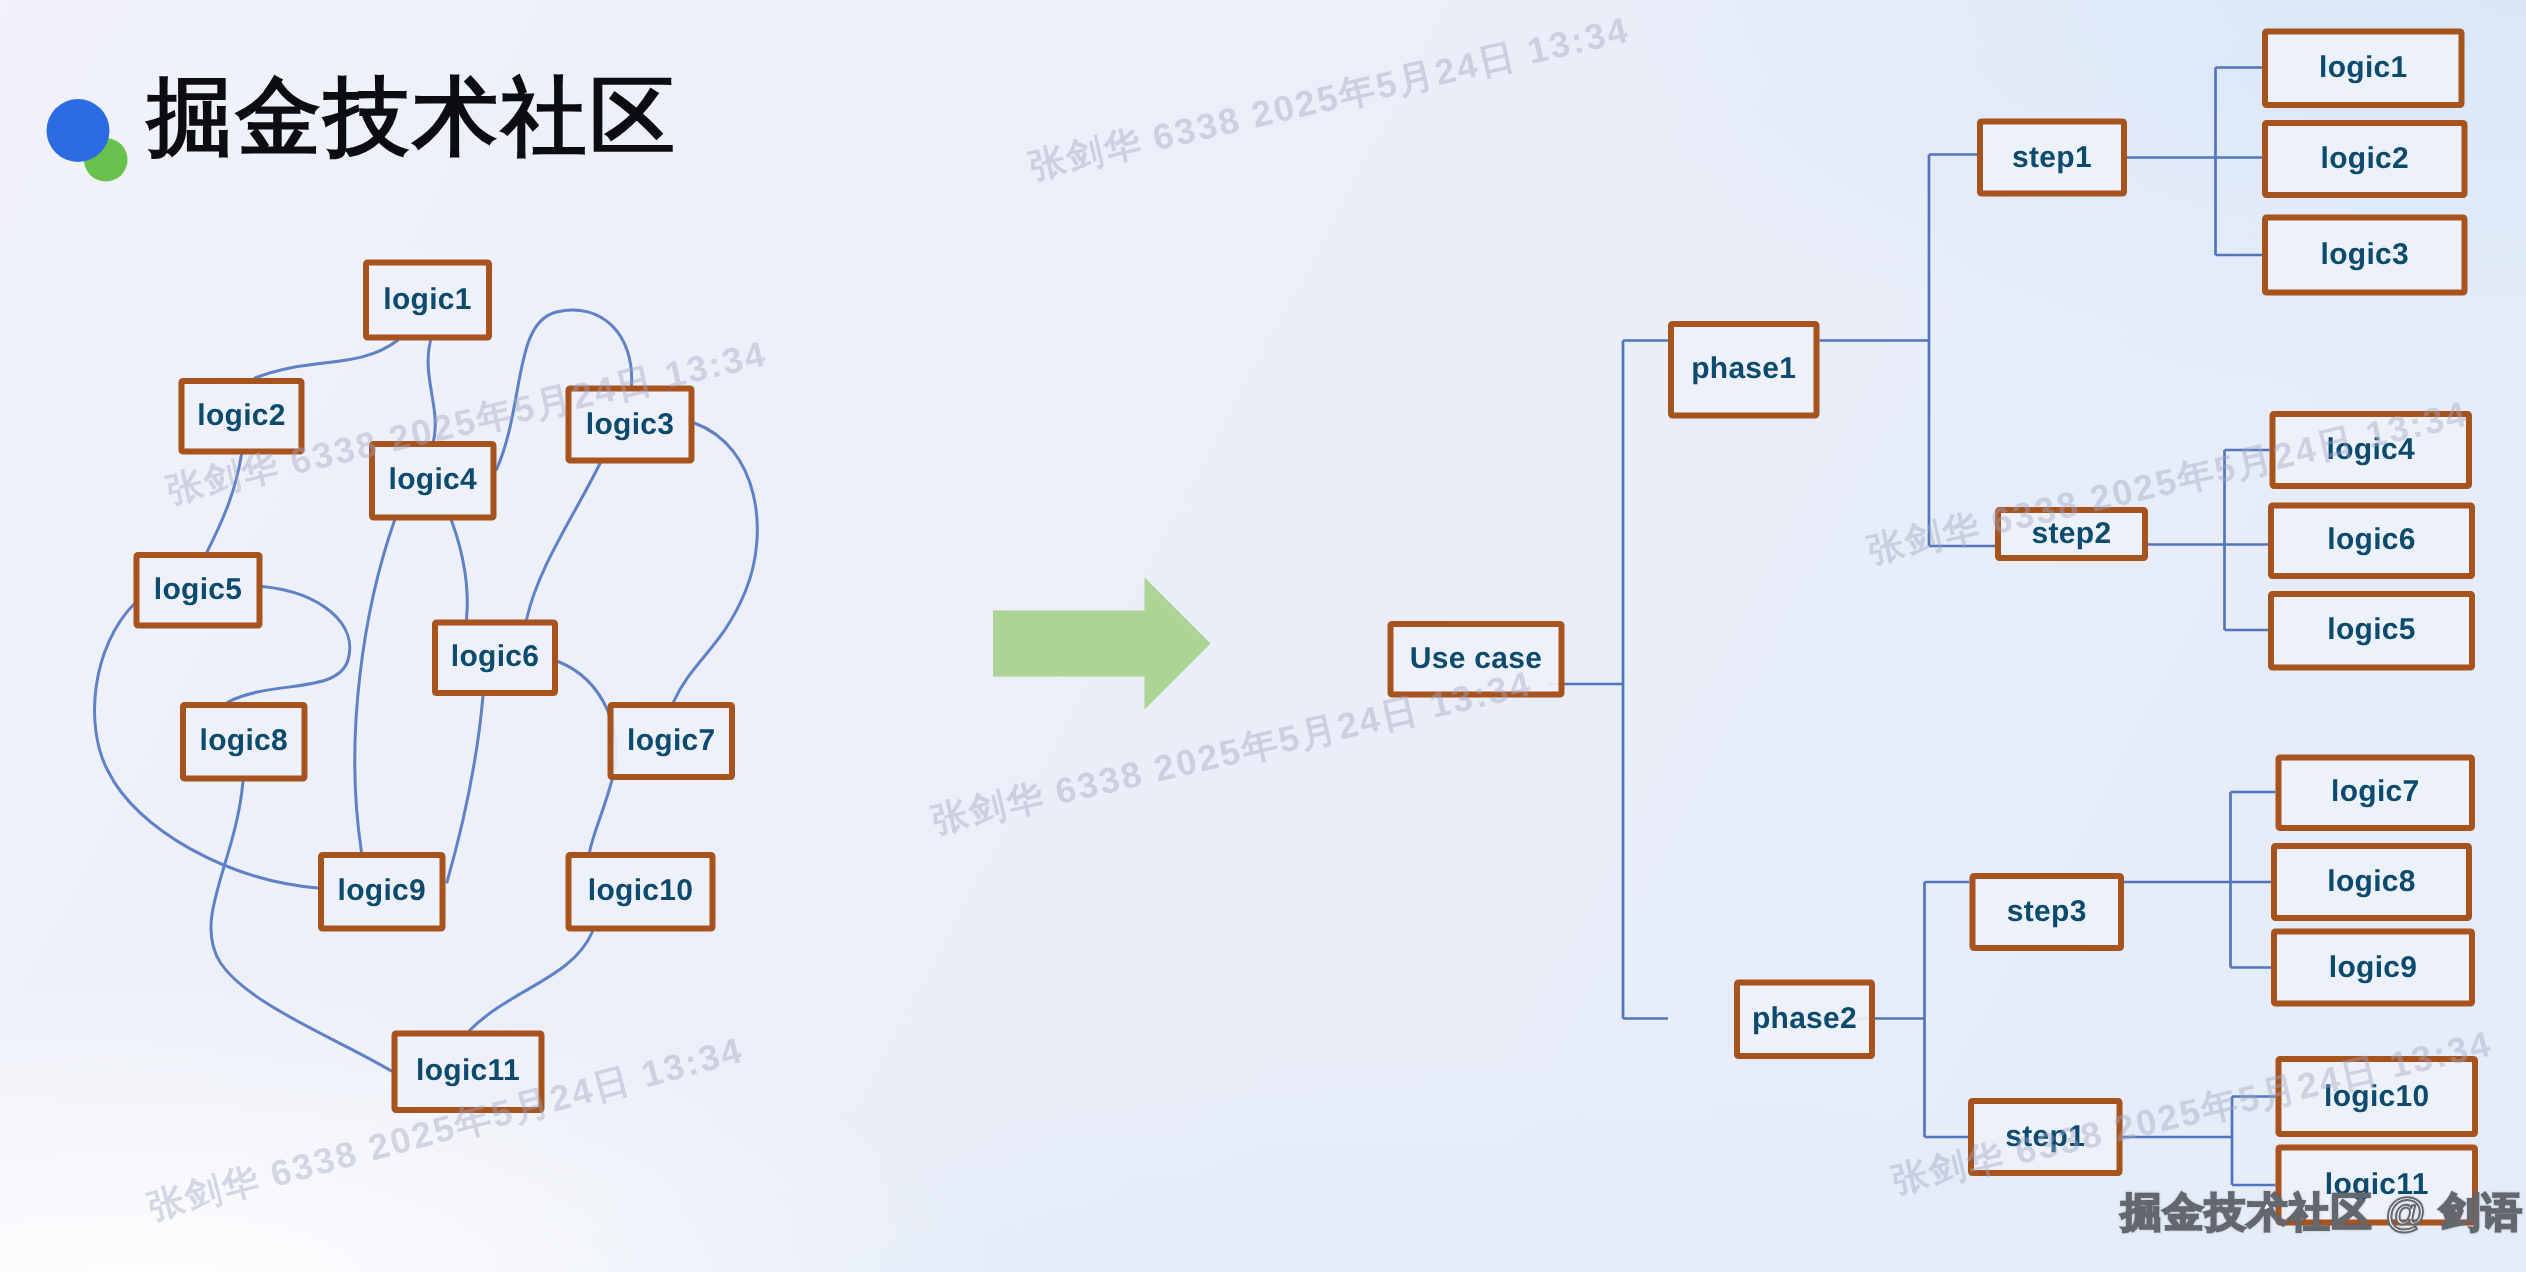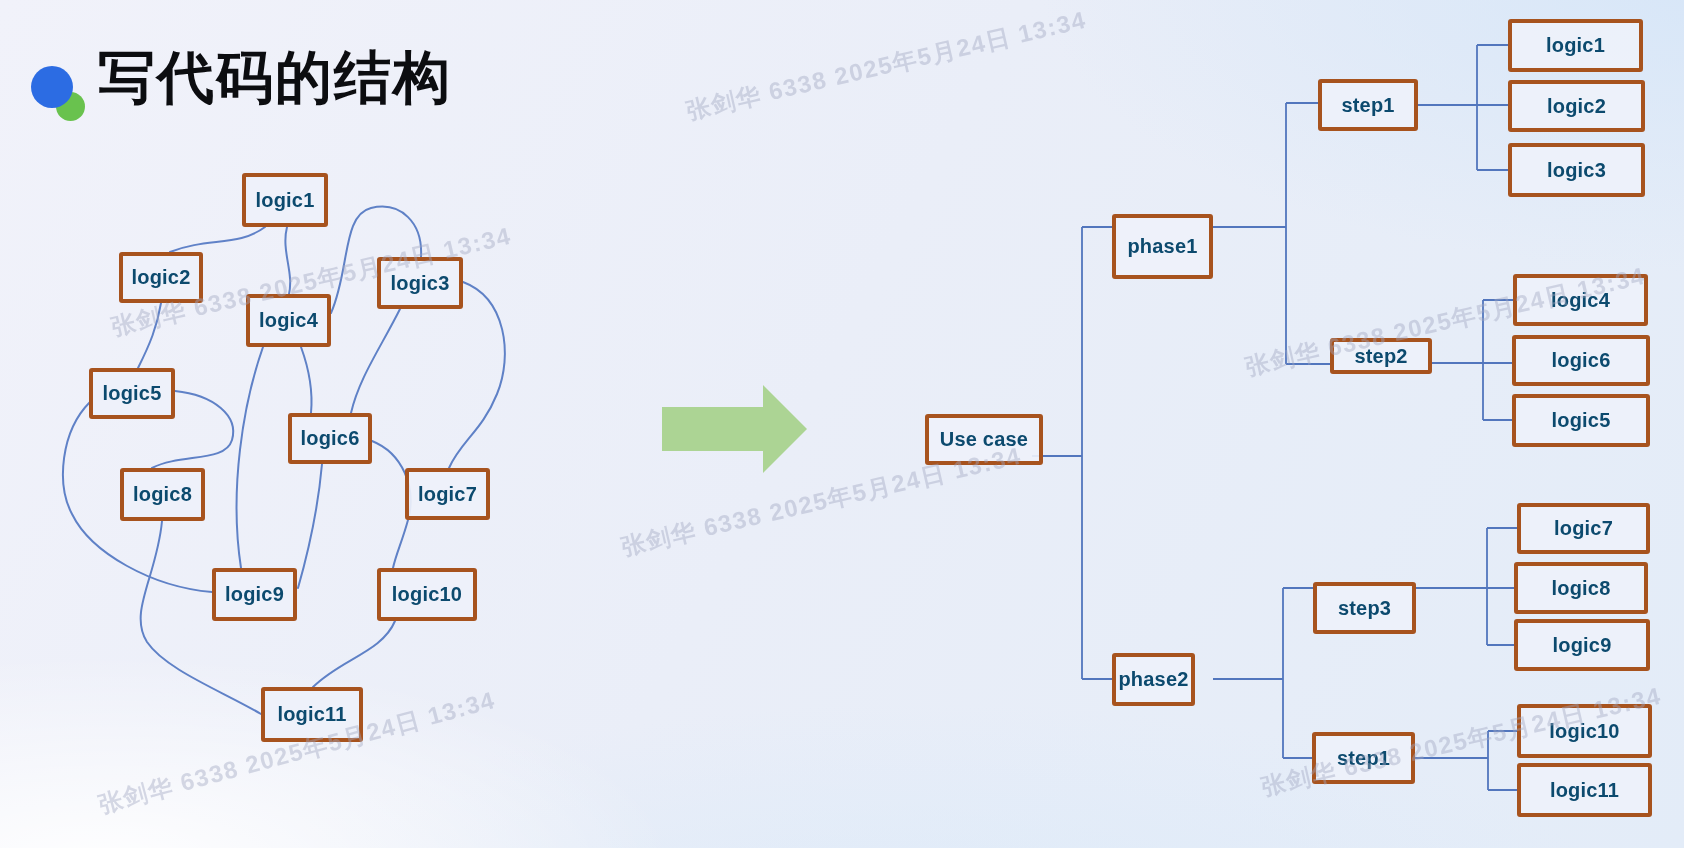--- a/index.html
+++ b/index.html
@@ -72,37 +72,37 @@
       <path d="M1213 679 H1283 M1283 588 V758 M1283 588 H1313 M1283 758 H1312"></path>
       <path d="M1416 588 H1514 M1487 528 V645 M1487 528 H1517 M1487 645 H1514"></path>
       <path d="M1415 758 H1488 M1488 731 V790 M1488 731 H1517 M1488 790 H1517"></path>
     </g>
 
     <polygon points="662,407 763,407 763,385 807,429 763,473 763,451 662,451" fill="#a9d28e" opacity="0.95"></polygon>
   </svg>
 
   <div class="logo-blue"></div>
   <div class="logo-green"></div>
-  <h1 class="title">写代码的结构</h1>
+  <h1 class="title">掘金技术社区</h1>
 
   <div class="box" style="left:242px;top:173px;width:86px;height:54px">logic1</div>
   <div class="box" style="left:119px;top:252px;width:84px;height:51px">logic2</div>
   <div class="box" style="left:377px;top:257px;width:86px;height:52px">logic3</div>
   <div class="box" style="left:246px;top:294px;width:85px;height:53px">logic4</div>
   <div class="box" style="left:89px;top:368px;width:86px;height:51px">logic5</div>
   <div class="box" style="left:288px;top:413px;width:84px;height:51px">logic6</div>
   <div class="box" style="left:405px;top:468px;width:85px;height:52px">logic7</div>
   <div class="box" style="left:120px;top:468px;width:85px;height:53px">logic8</div>
   <div class="box" style="left:212px;top:568px;width:85px;height:53px">logic9</div>
   <div class="box" style="left:377px;top:568px;width:100px;height:53px">logic10</div>
   <div class="box" style="left:261px;top:687px;width:102px;height:55px">logic11</div>
 
   <div class="box" style="left:925px;top:414px;width:118px;height:51px">Use case</div>
   <div class="box" style="left:1112px;top:214px;width:101px;height:65px">phase1</div>
-  <div class="box" style="left:1112px;top:653px;width:83px;height:53px">phase2</div>
+  <div class="box" style="left:1156px;top:653px;width:94px;height:53px">phase2</div>
 
   <div class="box" style="left:1318px;top:79px;width:100px;height:52px">step1</div>
   <div class="box" style="left:1330px;top:338px;width:102px;height:36px">step2</div>
   <div class="box" style="left:1313px;top:582px;width:103px;height:52px">step3</div>
   <div class="box" style="left:1312px;top:732px;width:103px;height:52px">step1</div>
 
   <div class="box" style="left:1508px;top:19px;width:135px;height:53px">logic1</div>
   <div class="box" style="left:1508px;top:80px;width:137px;height:52px">logic2</div>
   <div class="box" style="left:1508px;top:143px;width:137px;height:54px">logic3</div>
 
@@ -117,14 +117,15 @@
   <div class="box" style="left:1517px;top:704px;width:135px;height:54px">logic10</div>
   <div class="box" style="left:1517px;top:763px;width:135px;height:54px">logic11</div>
 
   <div class="watermark" style="left:683px;top:96px">张剑华 6338 2025年5月24日 13:34</div>
   <div class="watermark" style="left:108px;top:312px">张剑华 6338 2025年5月24日 13:34</div>
   <div class="watermark" style="left:1242px;top:352px">张剑华 6338 2025年5月24日 13:34</div>
   <div class="watermark" style="left:618px;top:532px">张剑华 6338 2025年5月24日 13:34</div>
   <div class="watermark steep" style="left:95px;top:790px">张剑华 6338 2025年5月24日 13:34</div>
   <div class="watermark" style="left:1258px;top:772px">张剑华 6338 2025年5月24日 13:34</div>
 
+  <div class="credit">掘金技术社区 @ 剑语</div>
 
 </div>
 
 </body></html>

